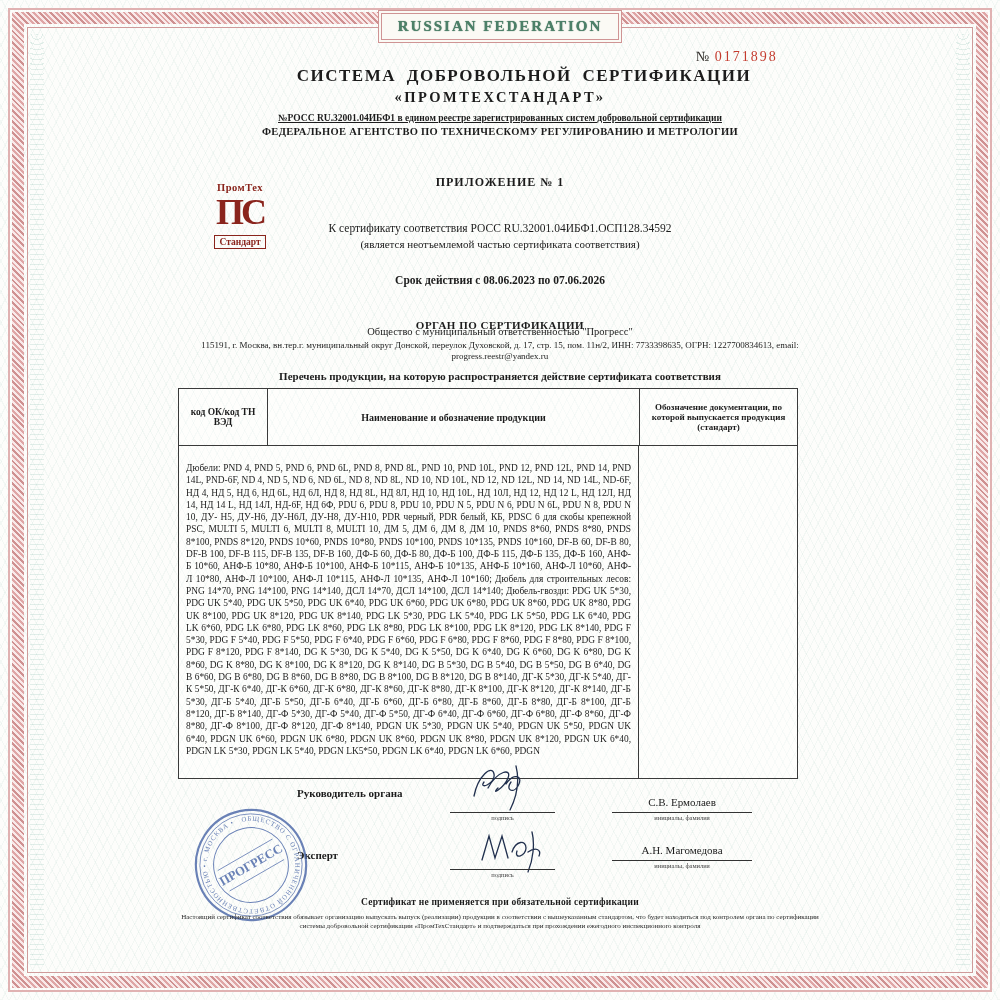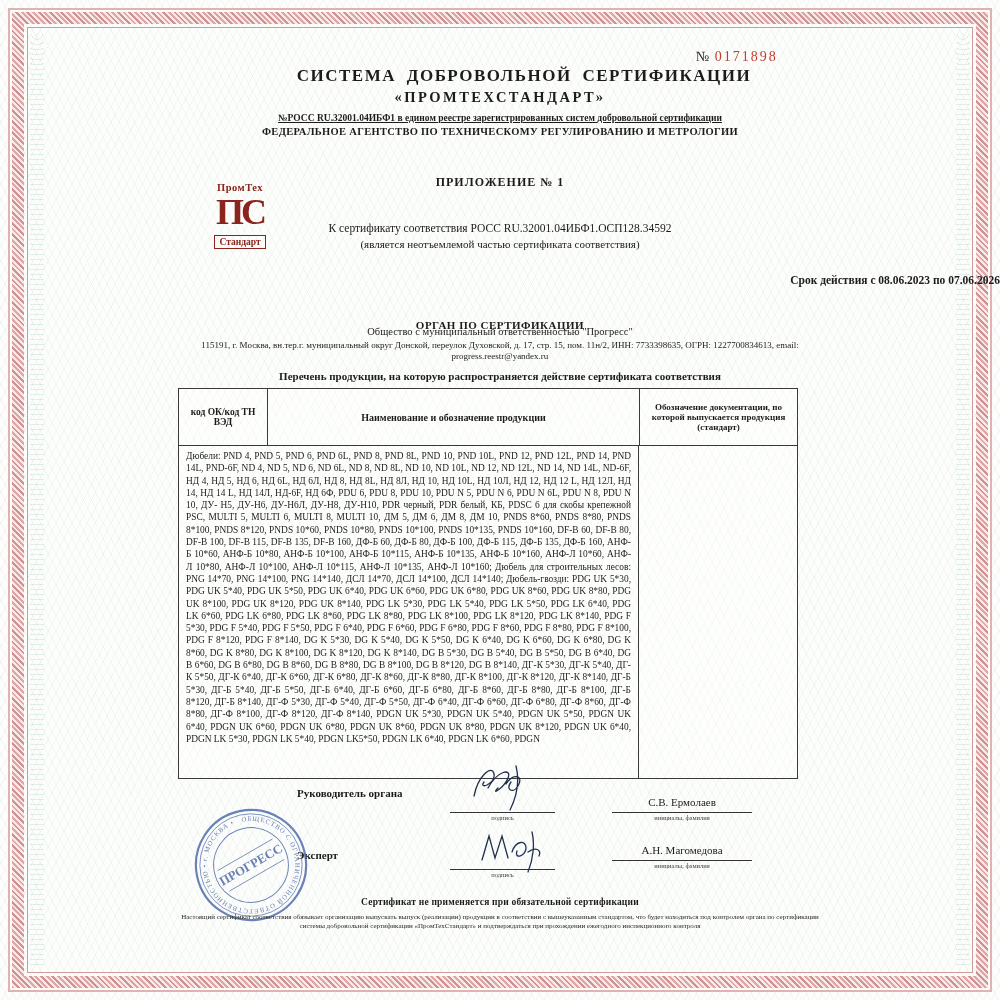--- a/index.html
+++ b/index.html
@@ -35,37 +35,37 @@
   .t-agency{top:126px;font-weight:bold;font-size:10.5px;letter-spacing:.3px;}
 
   .a-heading{top:175px;font-weight:bold;font-size:12px;letter-spacing:1px;}
   .logo{left:202px;top:182px;width:76px;text-align:center;color:#8a241c;}
   .logo-top{font-size:10.5px;font-weight:bold;letter-spacing:.5px;}
   .logo-mono{font-size:36px;line-height:38px;font-weight:bold;letter-spacing:-3px;}
   .logo-bottom{display:inline-block;border:1px solid #8a241c;font-size:9.5px;font-weight:bold;padding:1px 4px;margin-top:1px;}
 
   .a-line1{top:222px;font-size:11.5px;}
   .a-line2{top:238px;font-size:11px;}
-  .a-validity{top:274px;font-weight:bold;font-size:11.5px;text-align:right;}
+  .a-validity{top:274px;font-weight:bold;font-size:11.5px;}
 
   .o-heading{top:298px;font-weight:bold;font-size:11px;letter-spacing:.5px;margin-top:21px;}
   .o-number{top:313px;font-size:10.5px;}
   .o-name{top:326px;font-size:10.5px;}
   .o-address{top:340px;left:170px;width:660px;font-size:9px;line-height:11px;text-align:center;}
 
   .tbl-caption{top:370px;font-weight:bold;font-size:11px;}
 
   .cert-table{position:absolute;left:178px;top:388px;width:618px;border:1px solid #3a3a3a;background:rgba(255,255,255,0.35);}
   .tbl-header{display:grid;grid-template-columns:88px 1fr 158px;border-bottom:1px solid #3a3a3a;min-height:56px;}
   .th{display:flex;align-items:center;justify-content:center;text-align:center;padding:3px 4px;font-weight:bold;}
   .th-1{font-size:9.5px;}
   .th-2{font-size:10px;border-left:1px solid #3a3a3a;}
   .th-3{font-size:9px;border-left:1px solid #3a3a3a;line-height:10px;}
   .tbl-body{display:grid;grid-template-columns:459px 158px;height:332px;}
-  .td-products{padding:4px 7px 0 7px;text-align:justify;font-size:9.4px;line-height:12.3px;overflow:hidden;}
+  .td-products{padding:4px 7px 0 7px;text-align:justify;font-size:9.4px;line-height:12.3px;overflow:hidden;margin-top:12px;}
   .td-doc{border-left:1px solid #3a3a3a;}
 
   .sig-role{font-weight:bold;font-size:11px;}
   .s1-role{left:297px;top:787px;}
   .s2-role{left:297px;top:849px;}
   .sig-line{height:1px;background:#333;}
   .s1-line{left:450px;top:812px;width:105px;}
   .s2-line{left:450px;top:869px;width:105px;}
   .n1-line{left:612px;top:812px;width:140px;}
   .n2-line{left:612px;top:860px;width:140px;}
@@ -90,20 +90,23 @@
 <body>
 
 <div class="page">
 
   <div class="frame-a"></div>
   <div class="frame-b"></div>
   <div class="frame-c"></div>
   <div class="side-strip side-left"></div>
   <div class="side-strip side-right"></div>
 
+  <div class="abs banner">
+    <span>RUSSIAN FEDERATION</span>
+  </div>
 
   <div class="abs serial">
     <span class="no">№</span>
     <span class="digits">0171898</span>
   </div>
 
   <div class="abs center t-system">СИСТЕМА ДОБРОВОЛЬНОЙ СЕРТИФИКАЦИИ</div>
   <div class="abs center t-brand">«ПРОМТЕХСТАНДАРТ»</div>
   <div class="abs center t-registry">№РОСС RU.32001.04ИБФ1 в едином реестре зарегистрированных систем добровольной сертификации</div>
   <div class="abs center t-agency">ФЕДЕРАЛЬНОЕ АГЕНТСТВО ПО ТЕХНИЧЕСКОМУ РЕГУЛИРОВАНИЮ И МЕТРОЛОГИИ</div>

